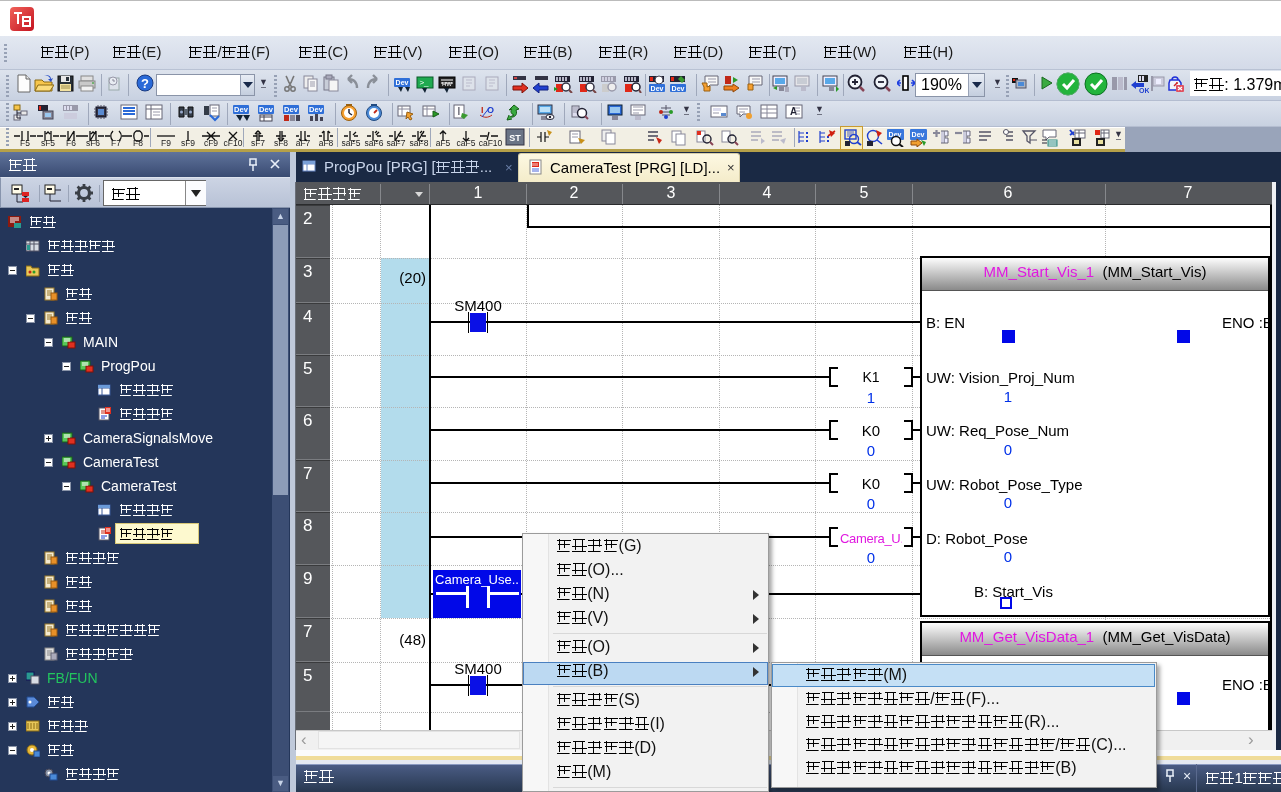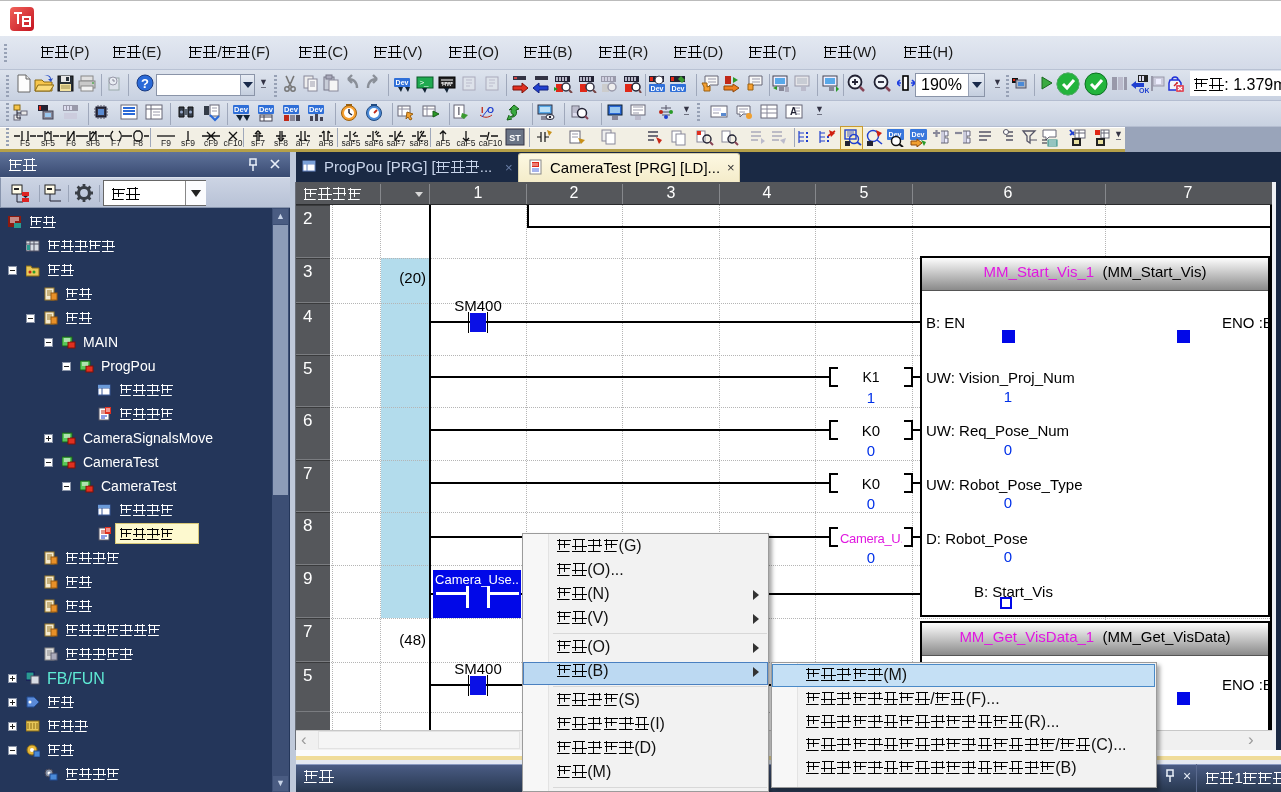--- a/index.html
+++ b/index.html
@@ -854,21 +854,21 @@
     </svg>
 <div class="a" style="left:65px;top:494px;font-size:14px;color:#fff;"><span class="cn" style="--c:#fff;"><b></b><b></b><b></b><b></b><b></b></span></div>
 <div class="a" style="left:8px;top:522px;width:9px;height:9px;background:#fff;border:1px solid #8a94a8;">
       <div class="a" style="left:1px;top:3px;width:5px;height:1px;background:#222;"></div>
       <div class="a" style="left:3px;top:1px;width:1px;height:5px;background:#222;"></div>
     </div>
 <svg class="a" style="left:26px;top:519px;" width="14" height="14">
       <rect x="0" y="1" width="8" height="8" fill="#2a9a90" stroke="#115"></rect>
       <rect x="5" y="5" width="8" height="8" fill="#d8dce4" stroke="#556"></rect>
     </svg>
-<div class="a" style="left:47px;top:518px;font-size:16px;color:#5eead4;">FB/FUN</div>
+<div class="a" style="left:47px;top:518px;font-size:14px;color:#22c55e;">FB/FUN</div>
 <div class="a" style="left:8px;top:546px;width:9px;height:9px;background:#fff;border:1px solid #8a94a8;">
       <div class="a" style="left:1px;top:3px;width:5px;height:1px;background:#222;"></div>
       <div class="a" style="left:3px;top:1px;width:1px;height:5px;background:#222;"></div>
     </div>
 <svg class="a" style="left:26px;top:543px;" width="14" height="14">
       <path d="M1 2h7l5 5-5 5H1z" fill="#5a8ad8" stroke="#204a90"></path>
       <circle cx="4" cy="7" r="1.5" fill="#fff"></circle>
     </svg>
 <div class="a" style="left:47px;top:542px;font-size:14px;color:#fff;"><span class="cn" style="--c:#fff;"><b></b><b></b></span></div>
 <div class="a" style="left:8px;top:570px;width:9px;height:9px;background:#fff;border:1px solid #8a94a8;">

